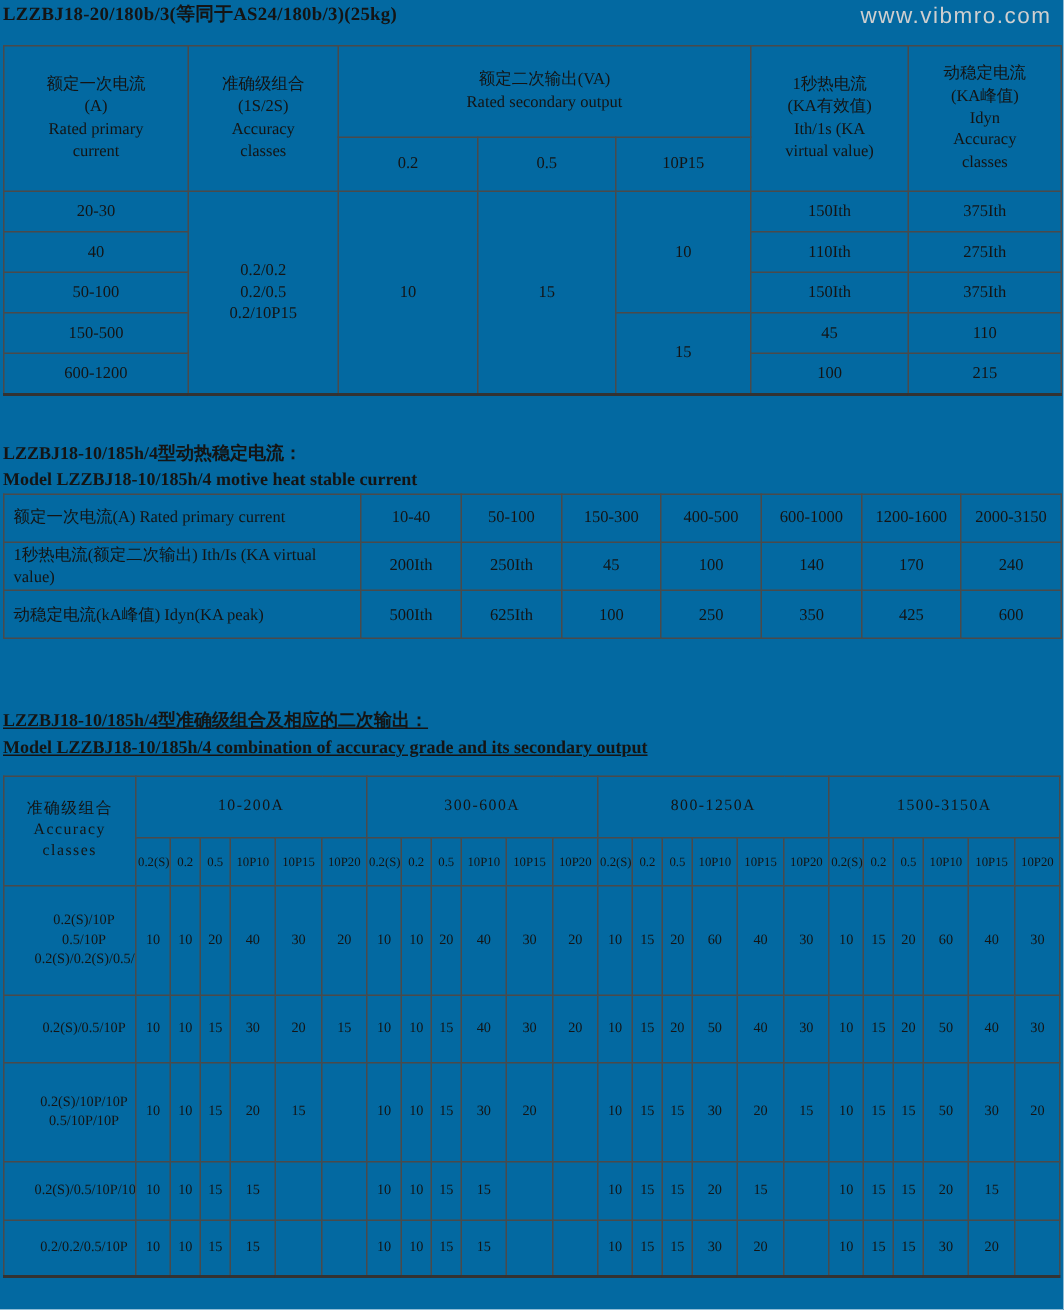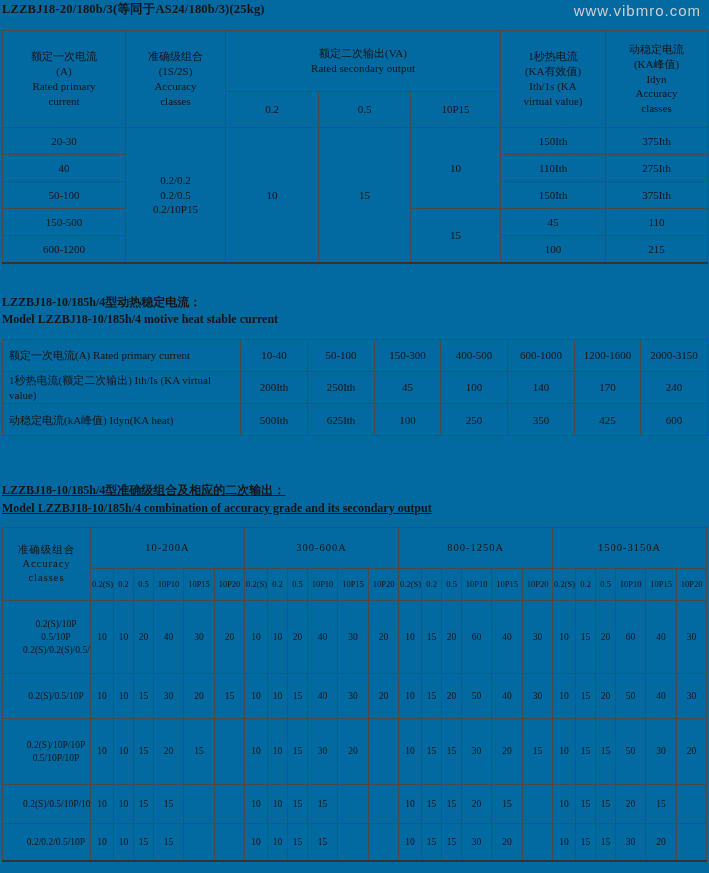--- a/index.html
+++ b/index.html
@@ -44,21 +44,21 @@
   .t1 .hrow2 th{height:33px;}
   .t1 .drow td{height:24px;}
   
   .sec-title{
     margin:0 0 0 2px;
     font-size:12px;font-weight:bold;line-height:1.45;
   }
   .sec2{margin-top:30px;}
   .sec3{margin-top:46px;text-decoration:underline;}
   
-  .t2{margin-top:10px;}
+  .t2{}
   .t2 td{height:29px;}
   .t2 .lbl{text-align:left;padding-left:6px;font-size:11px;}
   
   .t3{margin-top:10px;border-bottom:2px solid #333;}
   .t3 th,.t3 td{font-size:9.5px;padding:0 1px;}
   .t3 .grow th{height:40px;font-size:10.5px;letter-spacing:1px;}
   .t3 .srow th{height:31px;font-size:8.5px;}
   .t3 .corner{font-size:10px;}
   .t3 .rlabel{font-size:9.5px;padding-left:20px;}
   .t3 .r0 td{height:72px;}
@@ -180,21 +180,21 @@
         <td class="lbl">1秒热电流(额定二次输出) Ith/Is (KA virtual value)</td>
         <td>200Ith</td>
         <td>250Ith</td>
         <td>45</td>
         <td>100</td>
         <td>140</td>
         <td>170</td>
         <td>240</td>
       </tr>
       <tr>
-        <td class="lbl">动稳定电流(kA峰值) Idyn(KA heat)</td>
+        <td class="lbl">动稳定电流(kA峰值) Idyn(KA peak)</td>
         <td>500Ith</td>
         <td>625Ith</td>
         <td>100</td>
         <td>250</td>
         <td>350</td>
         <td>425</td>
         <td>600</td>
       </tr>
     </tbody>
   </table>

